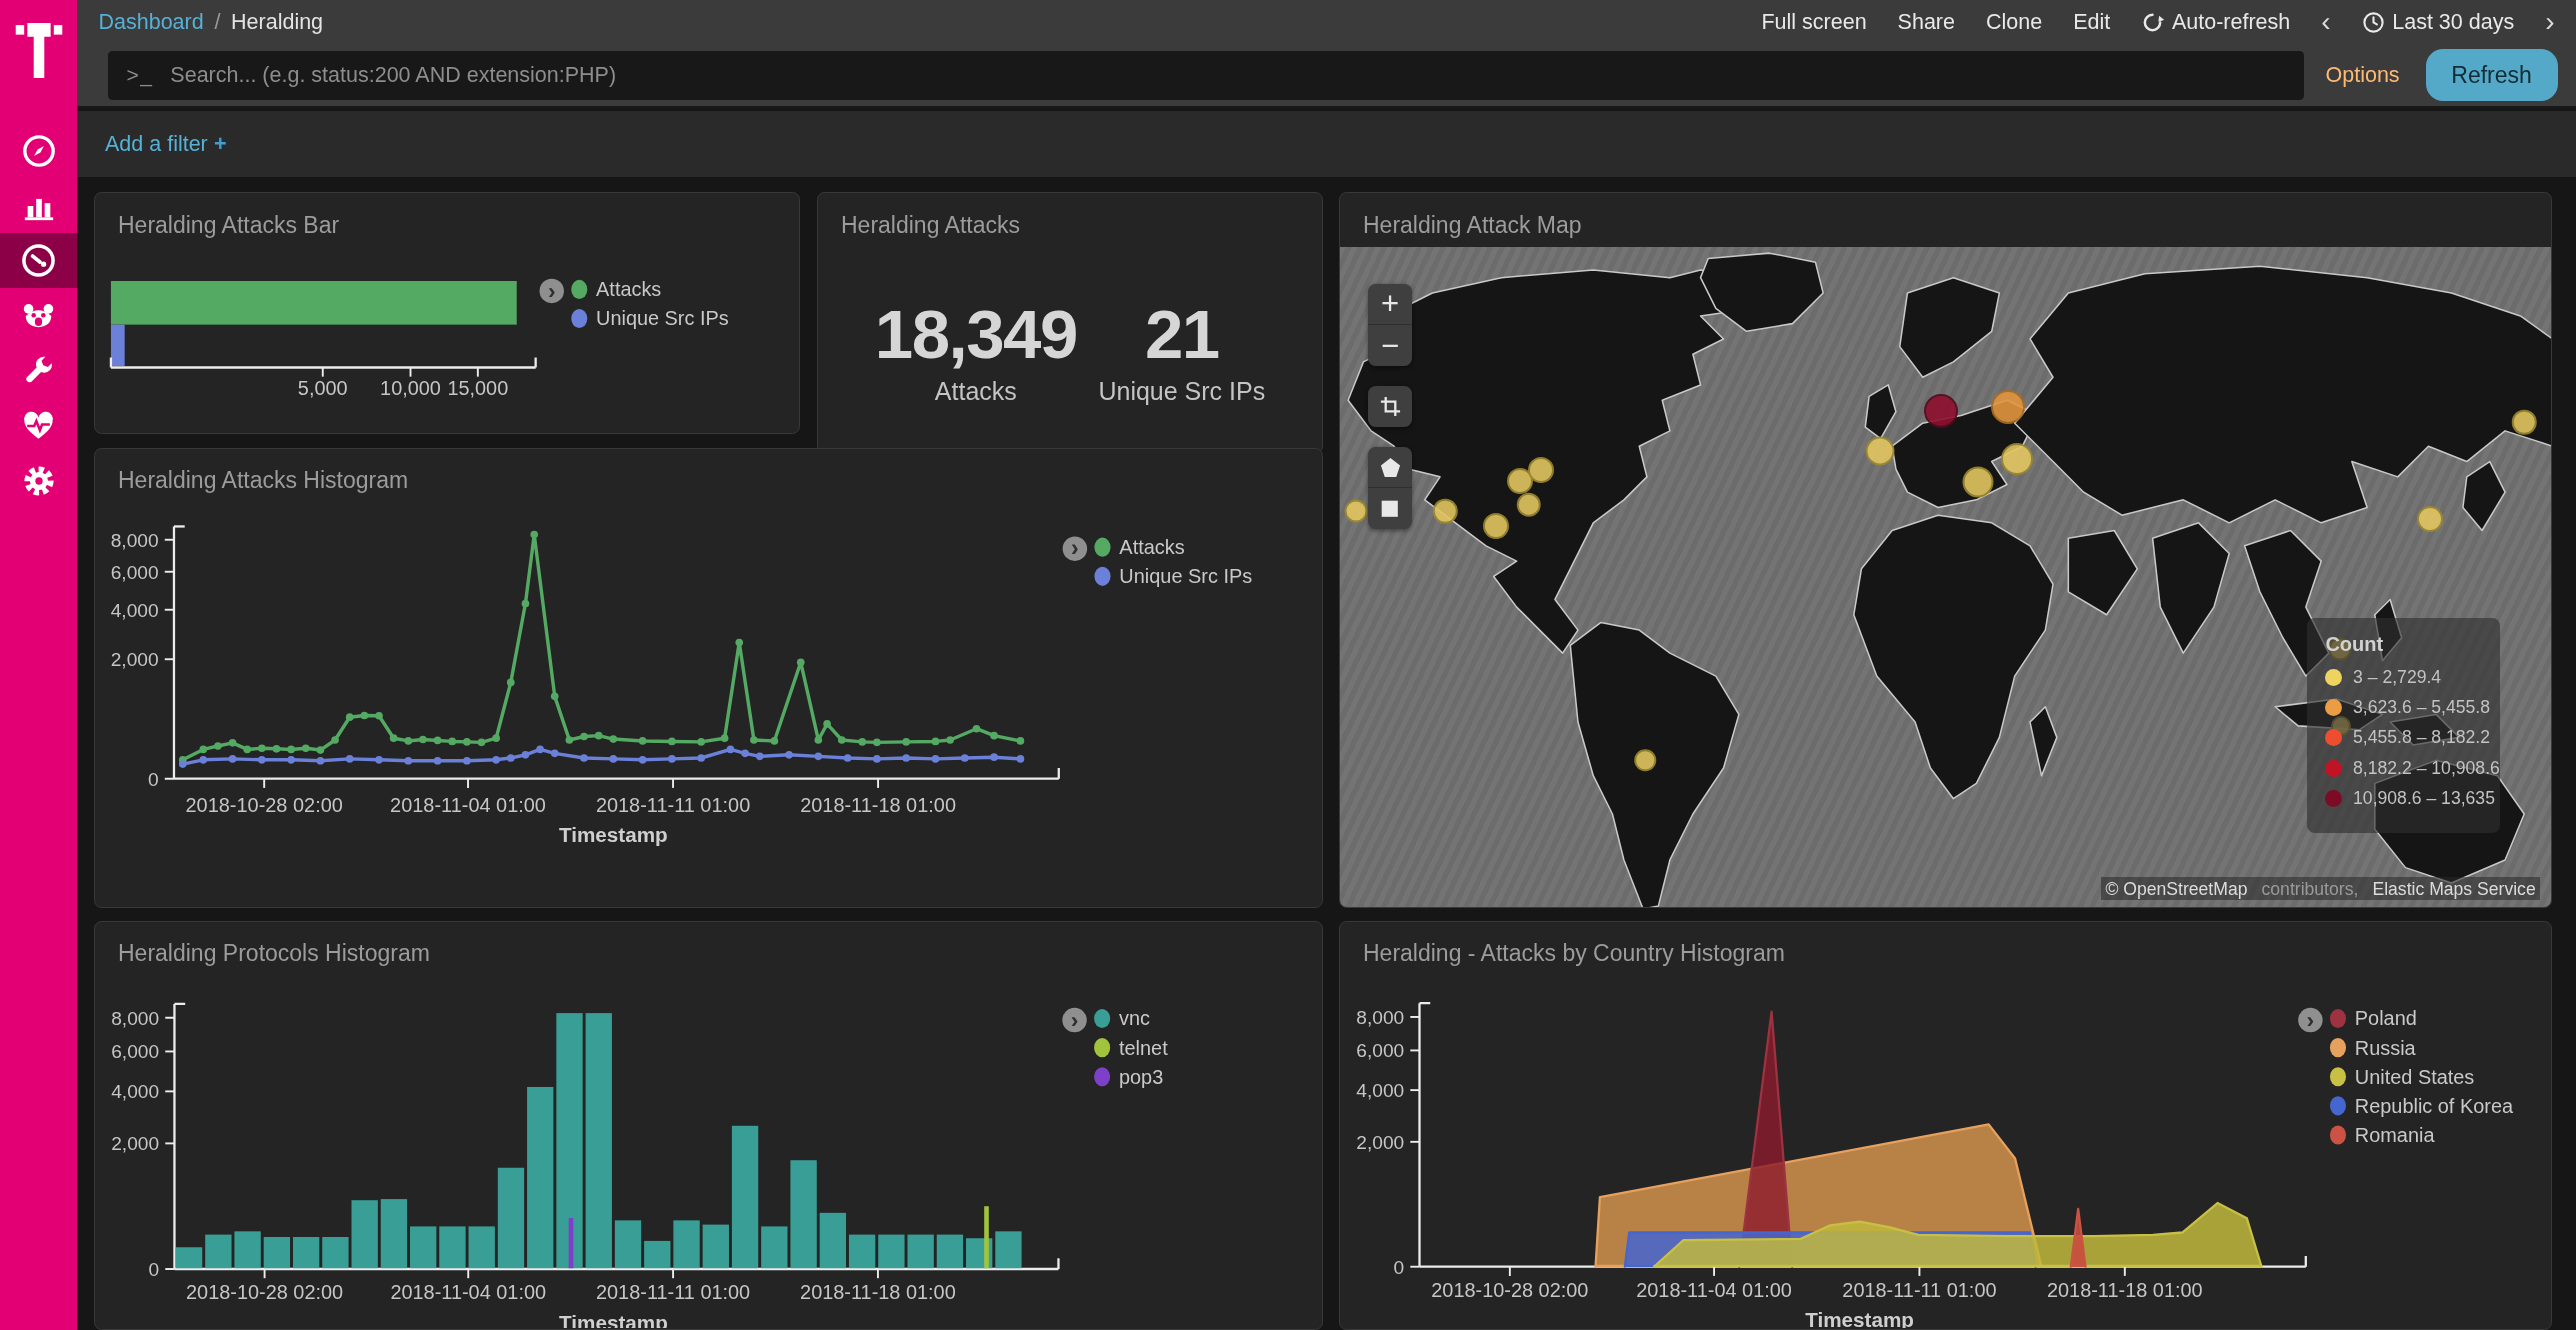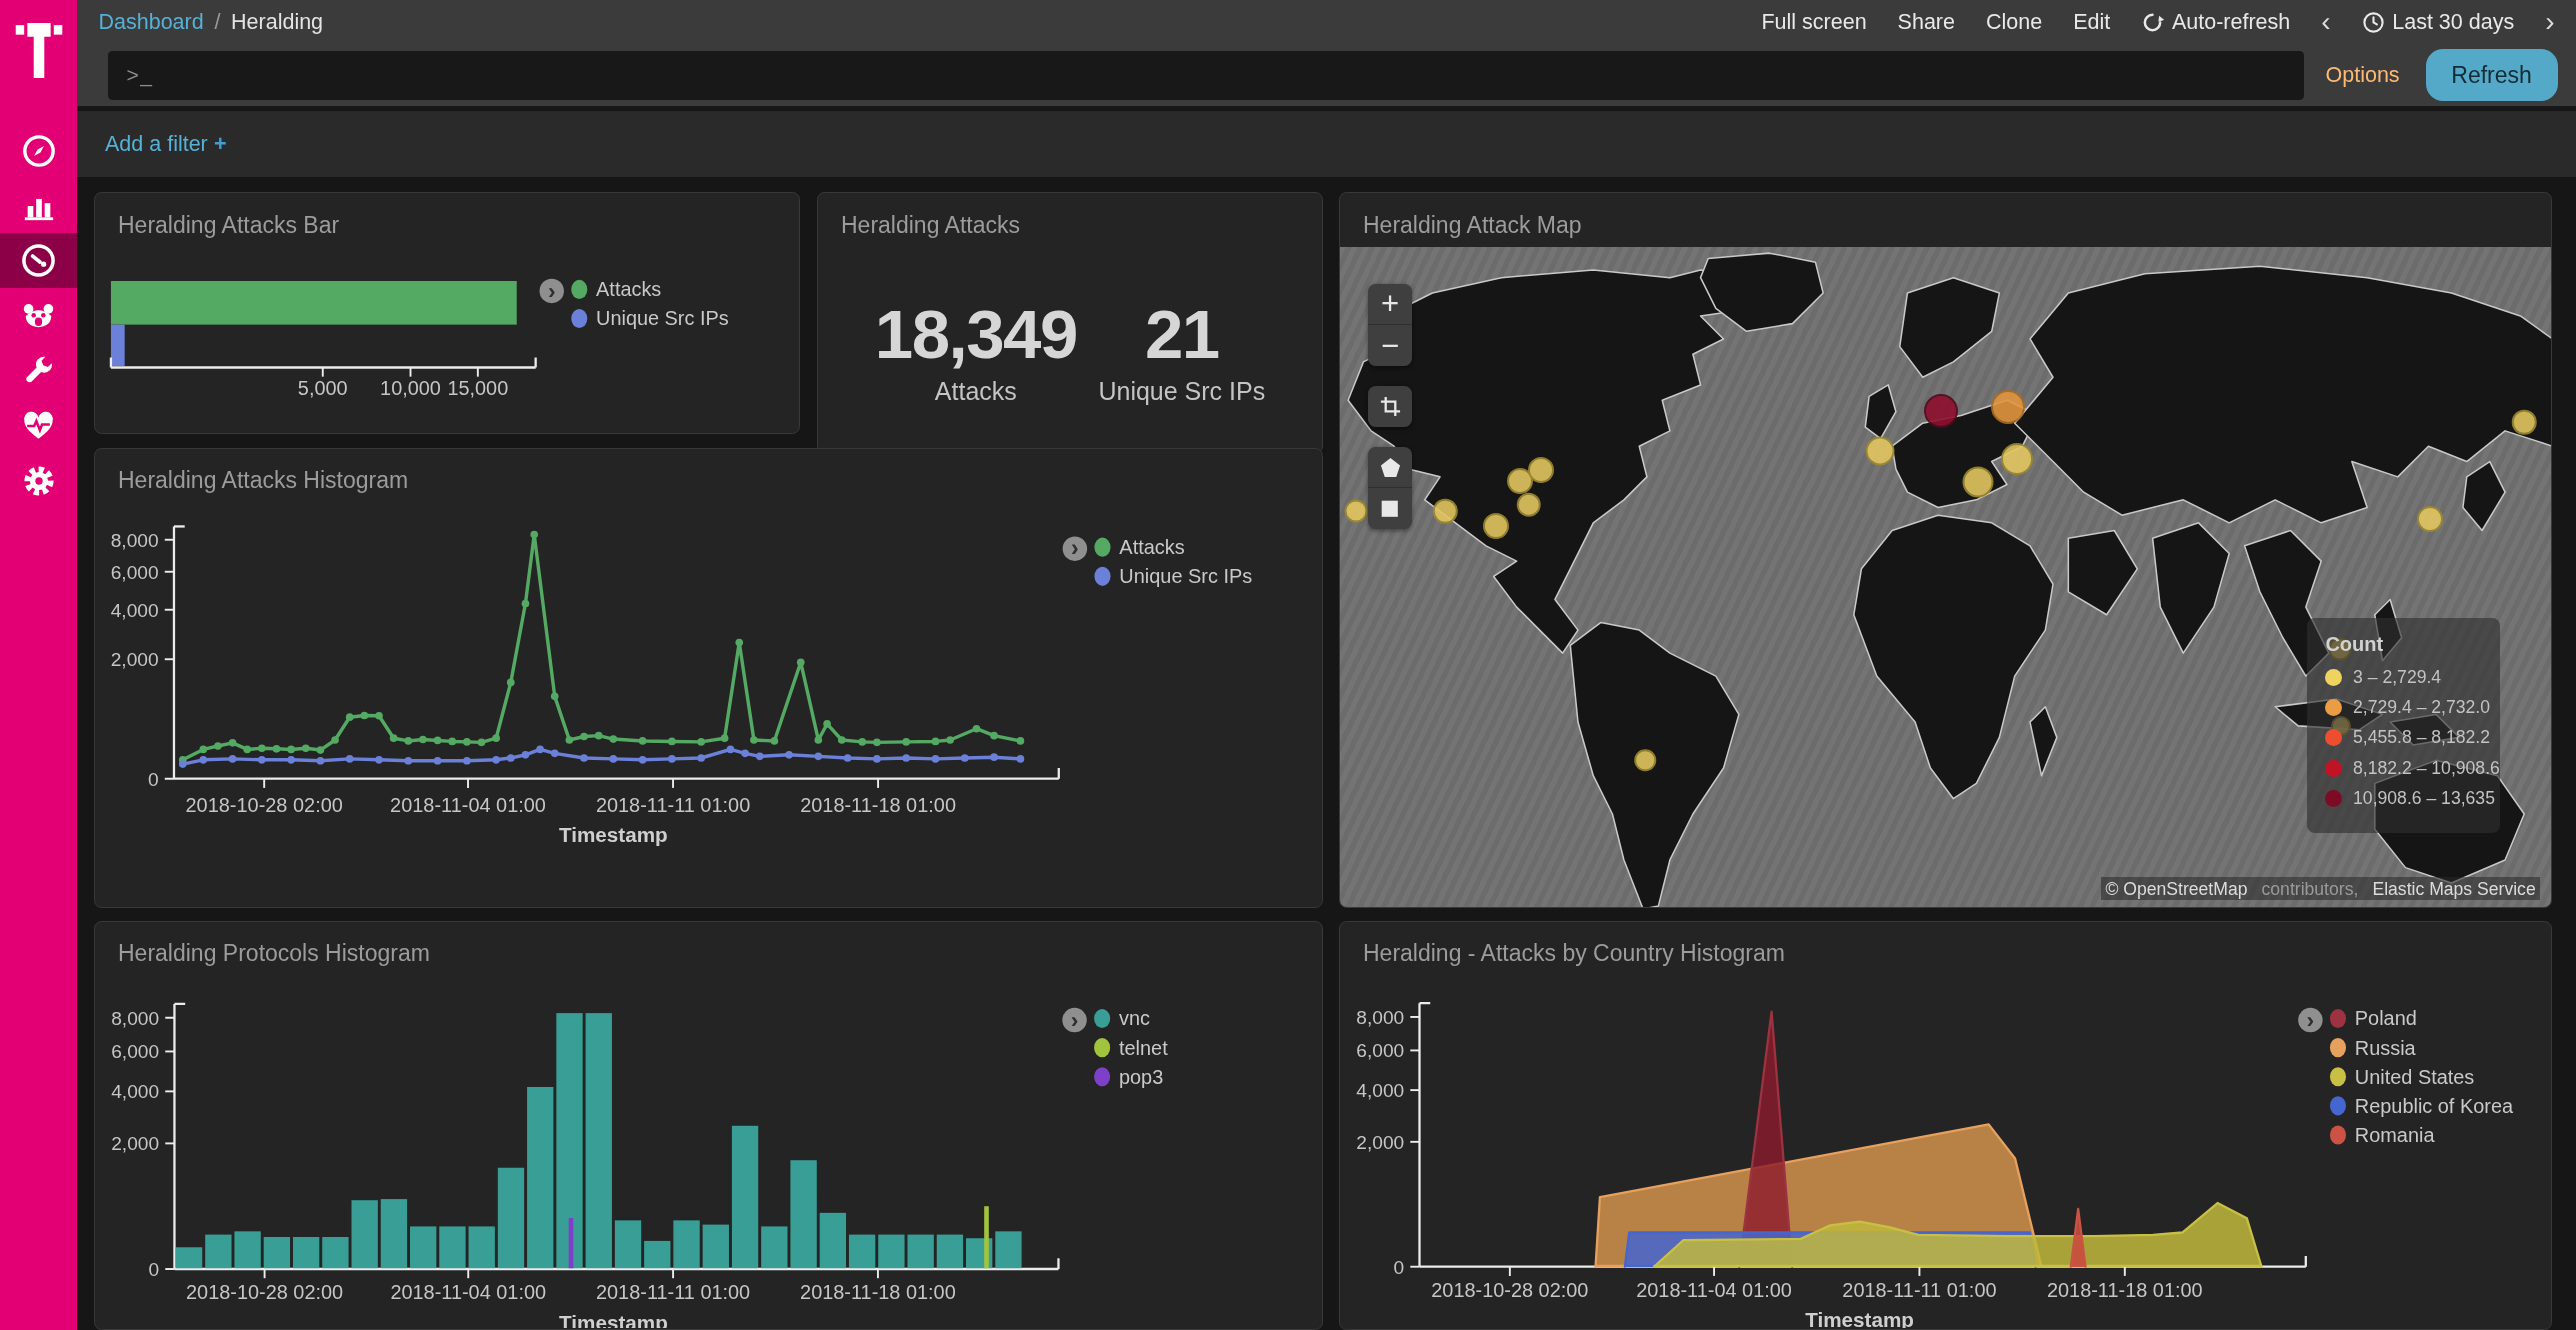--- a/index.html
+++ b/index.html
@@ -159,20 +159,21 @@
       </svg>
       <span>Last 30 days</span>
     </span>
     <span class="chev">›</span>
   </div>
 </header>
 
 <div class="searchrow">
   <div class="searchbox">
     <span class="prompt">&gt;_</span>
+    <input type="text" placeholder="Search... (e.g. status:200 AND extension:PHP)" style="">
   </div>
   <span class="options-link">Options</span>
   <button class="refresh-btn">Refresh</button>
 </div>
 
 <div class="filterrow">
   <span class="addfilter"><span>Add a filter</span><span class="plus">+</span></span>
 </div>
 
 <main class="content">
@@ -282,21 +283,21 @@
         </div>
       </div>
       <div class="map-legend" id="map-legend">
         <div class="leg-title">Count</div>
         <div class="leg-row">
             <span class="leg-dot" style="background: rgb(239, 211, 95);"></span>
             <span class="leg-label">3 – 2,729.4</span>
           </div>
         <div class="leg-row">
             <span class="leg-dot" style="background: rgb(236, 156, 66);"></span>
-            <span class="leg-label">2,729.4 – 2,732.0</span>
+            <span class="leg-label">3,623.6 – 5,455.8</span>
           </div>
         <div class="leg-row">
             <span class="leg-dot" style="background: rgb(239, 77, 48);"></span>
             <span class="leg-label">5,455.8 – 8,182.2</span>
           </div>
         <div class="leg-row">
             <span class="leg-dot" style="background: rgb(192, 19, 38);"></span>
             <span class="leg-label">8,182.2 – 10,908.6</span>
           </div>
         <div class="leg-row">

